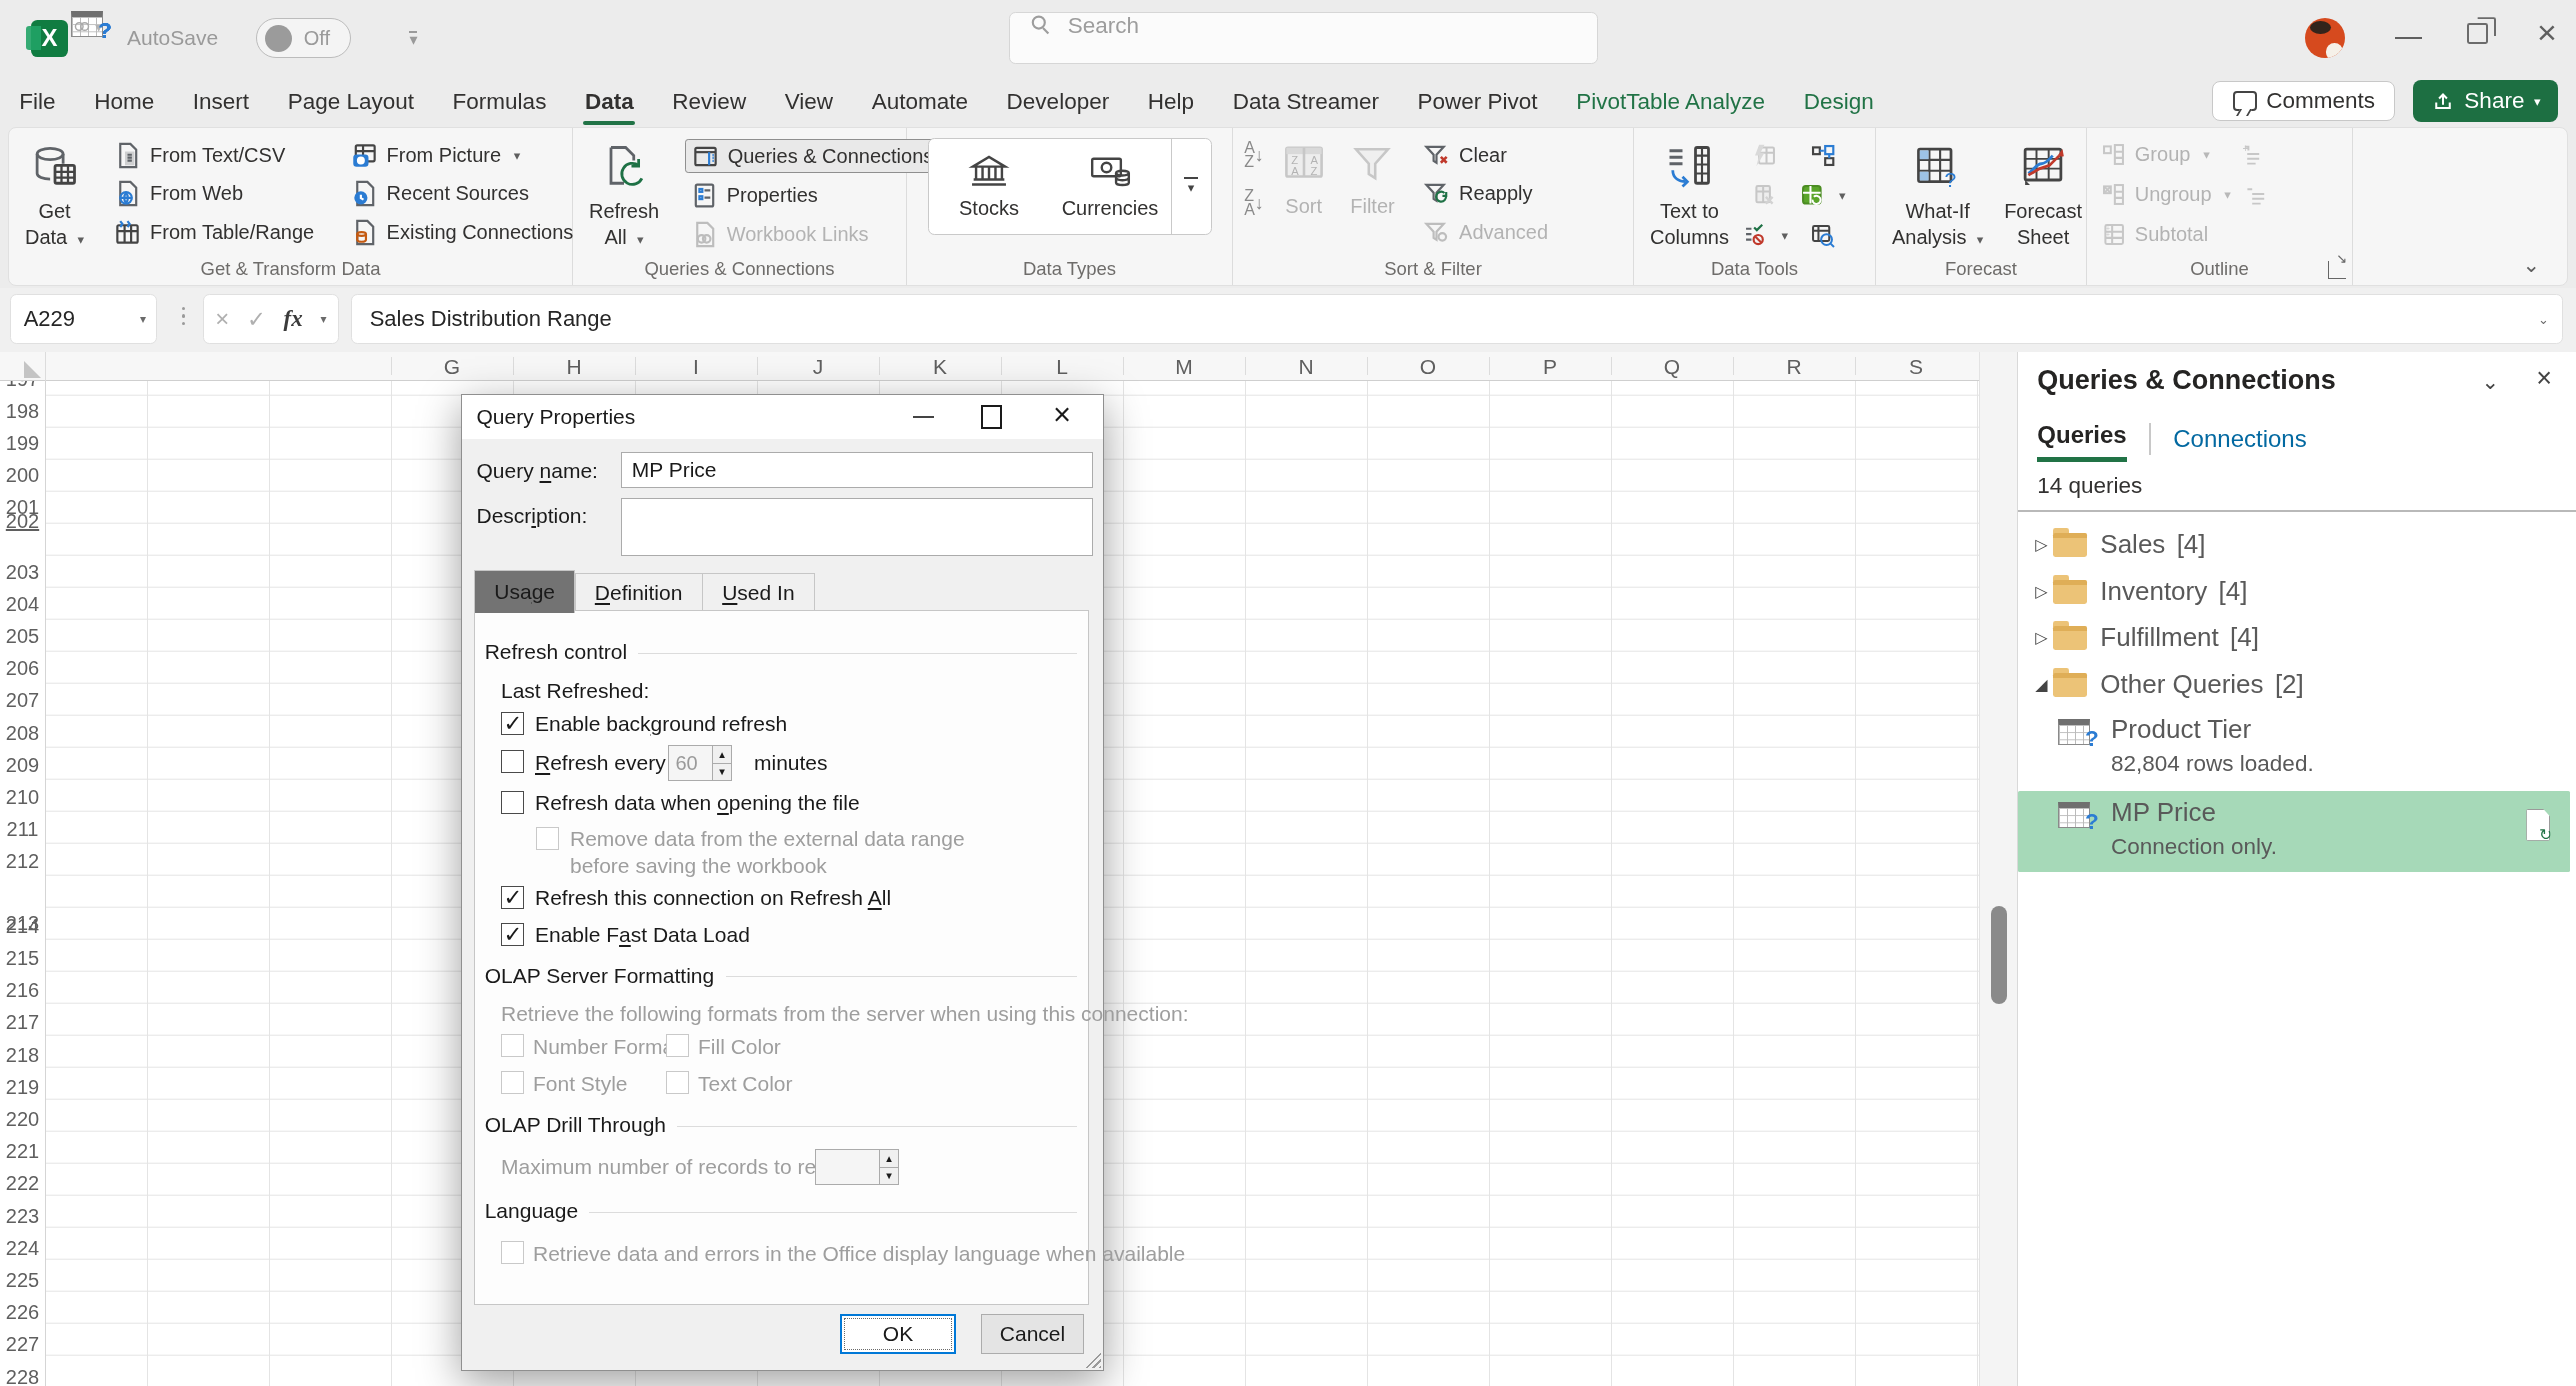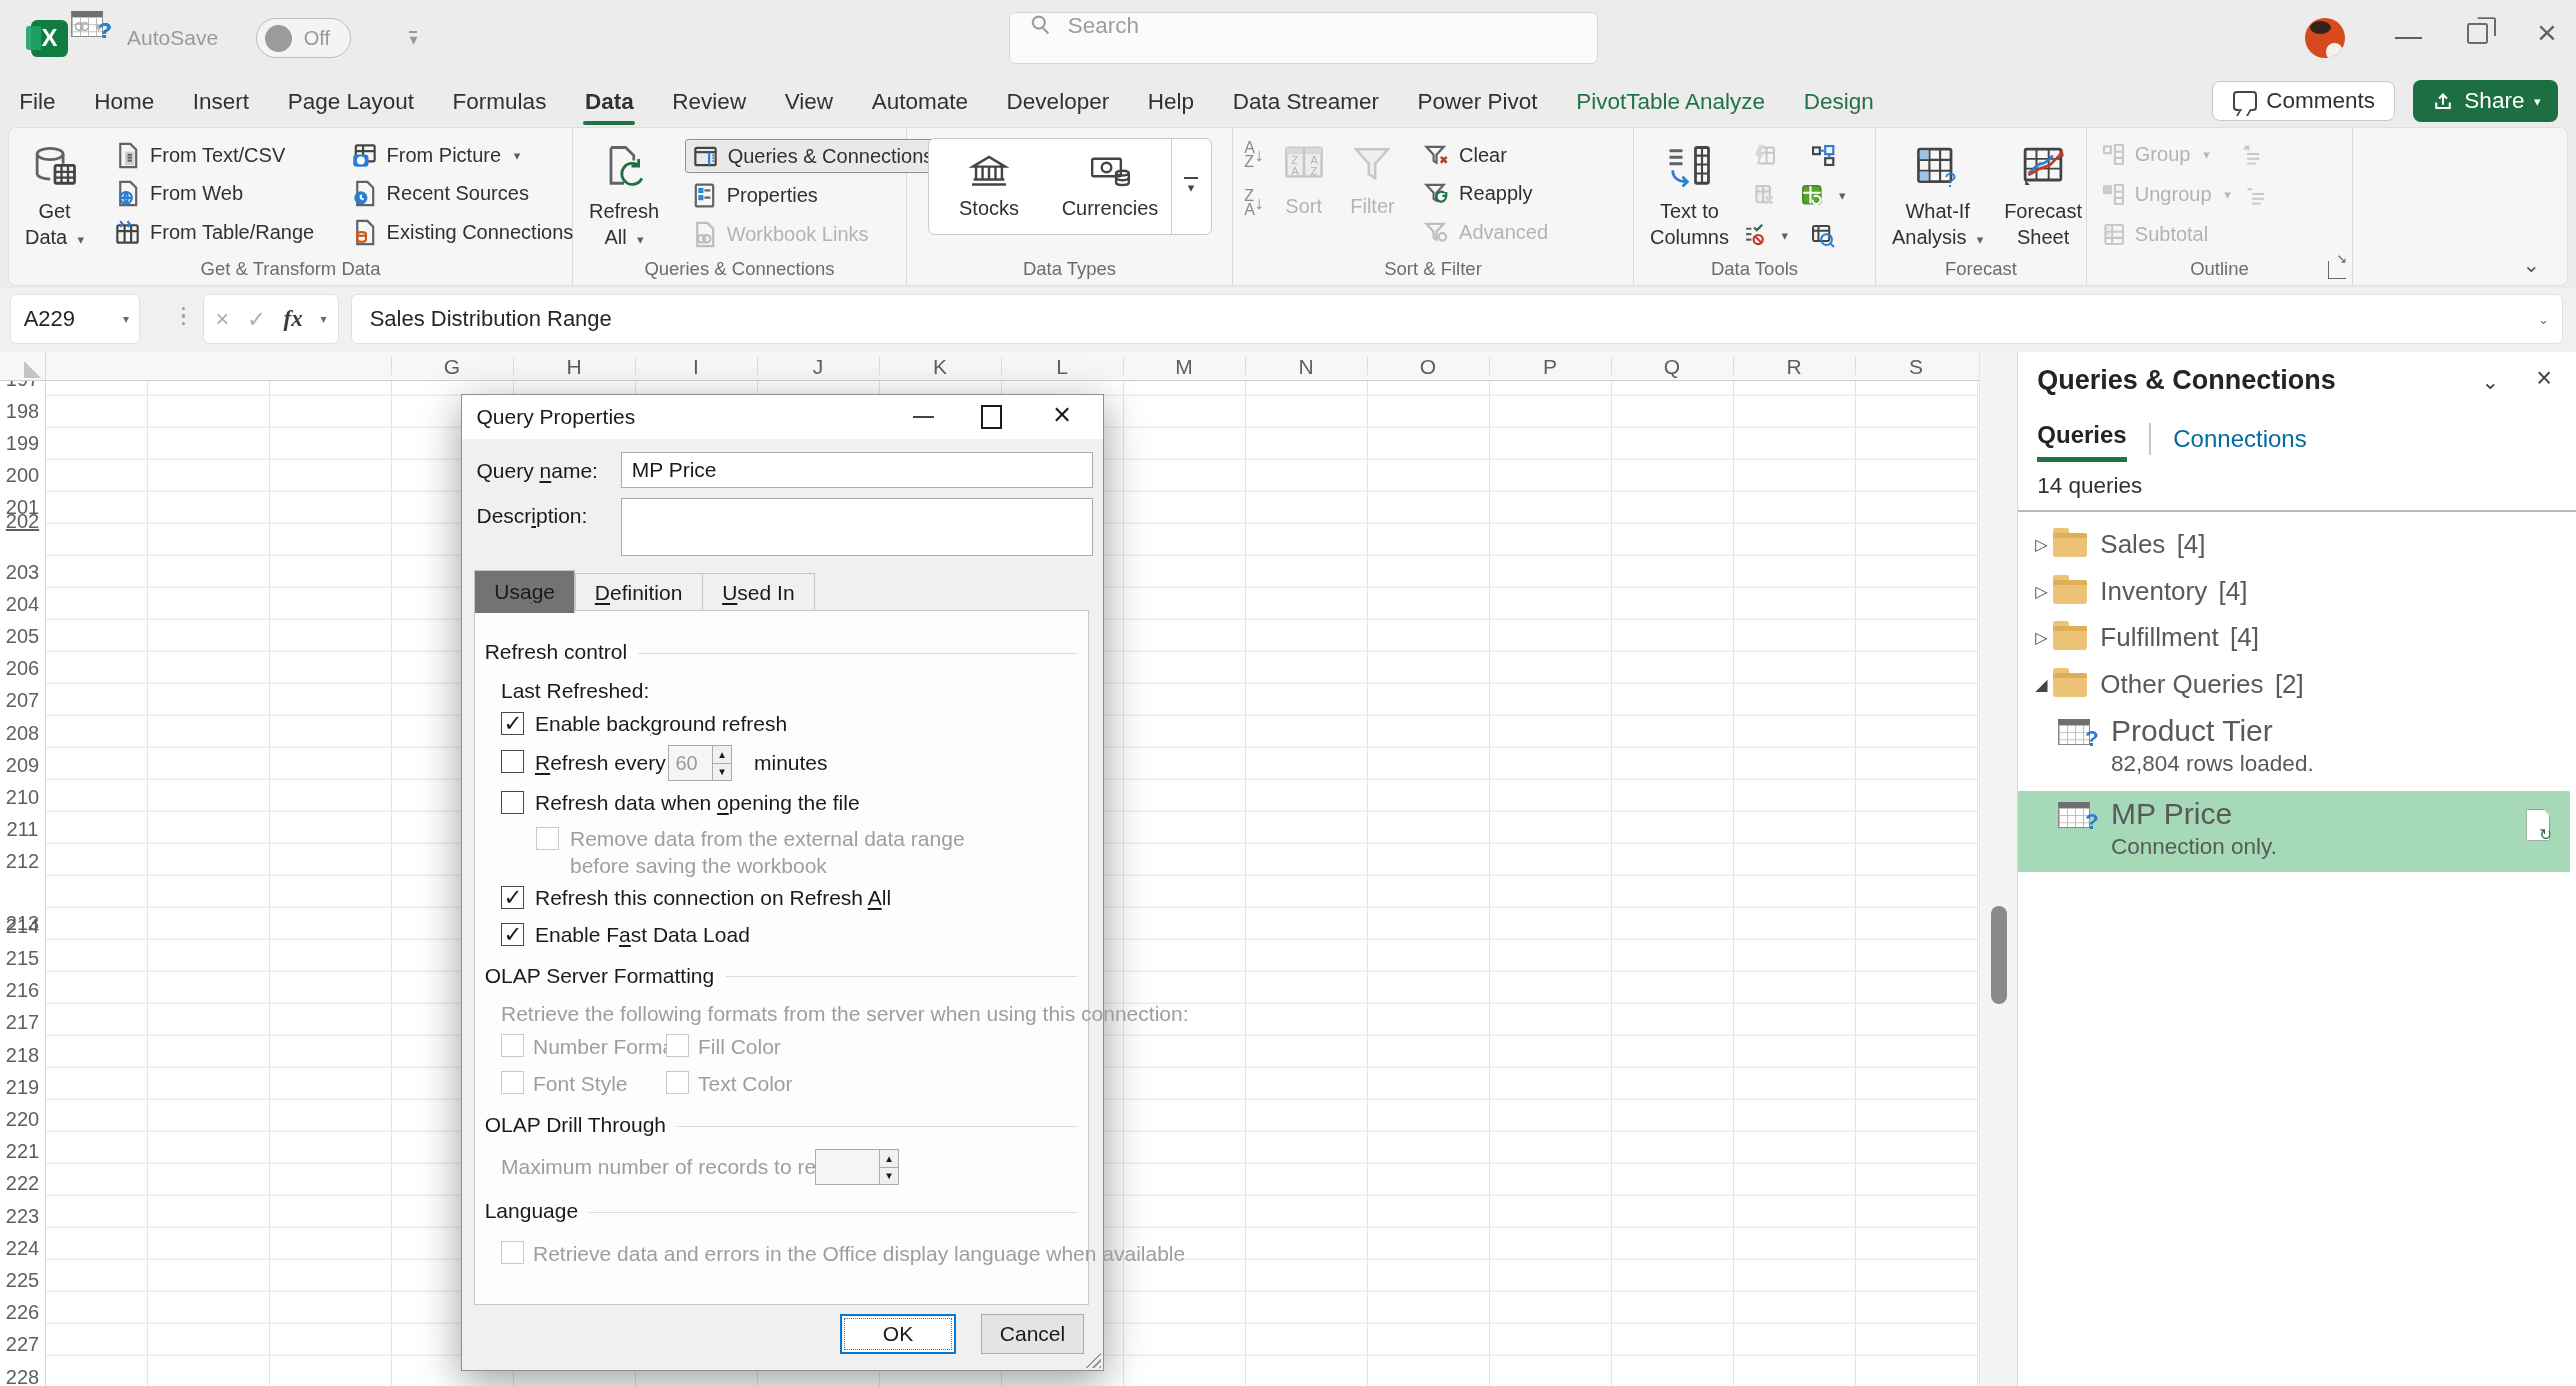--- a/index.html
+++ b/index.html
@@ -64,21 +64,21 @@
   .gmore { width:40px; border-left:1.6px solid #c9c9c9; display:flex; align-items:center; justify-content:center; flex-direction:column; color:#444; }
   .gmore .bar { width:14.5px; border-top:2.4px solid #444; margin-bottom:1.6px; }
   .azbtn { display:flex; align-items:center; font-size:16px; color:#8a8a8a; line-height:14.5px; padding:1.6px 3.2px; }
   .azbtn b { font-weight:normal; display:block; }
   .launcher { position:absolute; right:6.4px; bottom:6.4px; width:17.7px; height:17.7px; border-left:1.6px solid #666; border-bottom:1.6px solid #666; transform:rotate(0deg); }
   .launcher::after { content:"\2198"; position:absolute; right:-1.6px; top:-9.7px; font-size:13px; color:#666; }
   #ribbon-collapse { position:absolute; right:27px; bottom:8px; color:#5f5f5f; font-size:21px; }
 
   
   #fxbar { position:absolute; left:0; top:288px; width:2576px; height:64px; background:#f0f0f0; display:flex; align-items:center; }
-  #namebox { position:absolute; left:9.7px; top:6.4px; width:130px; height:50px; background:#fff; border:0.8px solid #e0e0e0; border-radius:6.4px; display:flex; align-items:center; padding:0 13px; font-size:22px; color:#262626; }
+  #namebox { position:absolute; left:9.7px; top:6.4px; width:147px; height:50px; background:#fff; border:0.8px solid #e0e0e0; border-radius:6.4px; display:flex; align-items:center; padding:0 13px; font-size:22px; color:#262626; }
   #namebox .nb-caret { position:absolute; right:9.7px; color:#6a6a6a; font-size:12px; }
   .dots { position:absolute; left:182px; top:19.3px; display:flex; flex-direction:column; gap:4px; }
   .dots i { width:3.2px; height:3.2px; border-radius:50%; background:#9a9a9a; }
   #fxbtns { position:absolute; left:203px; top:6.4px; height:50px; background:#fff; border:0.8px solid #e0e0e0; border-radius:6.4px; display:flex; align-items:center; padding:0 11.3px; gap:17.7px; }
   #fxbtns .x { color:#b0b0b0; font-size:24px; }
   #fxbtns .chk { color:#b0b0b0; font-size:22.5px; }
   #fxbtns .fx { color:#3b3b3b; font-size:23px; font-style:italic; font-family:"Liberation Serif", serif; font-weight:bold; }
   #fxbtns .fx-caret { color:#6a6a6a; font-size:12px; }
   #fxinput { position:absolute; left:351px; top:6.4px; width:2212px; height:50px; background:#fff; border:0.8px solid #e0e0e0; border-radius:6.4px; display:flex; align-items:center; padding:0 17.7px; font-size:22px; color:#262626; }
   #fxinput .expand { position:absolute; right:13px; color:#6a6a6a; font-size:13px; }
@@ -117,21 +117,21 @@
   .folder { width:34px; height:24px; background:#ECC377; border-radius:2.4px; position:relative; margin-right:13px; }
   .folder::before { content:""; position:absolute; left:0; top:-4.8px; width:16px; height:6.4px; background:#ECC377; border-radius:2.4px 2.4px 0 0; }
   .folder::after { content:""; position:absolute; left:0; top:0; width:100%; height:5.6px; background:#dfae57; border-radius:2.4px 2.4px 0 0; }
   .tname { font-size:26px; color:#595959; }
   .tcount { font-size:26px; color:#595959; margin-left:11.3px; }
   .qrow { position:absolute; left:16px; right:16px; height:81px; border-radius:1.6px; }
   .qrow.selected { background:#A6D9B8; left:16px; right:6.4px; }
   .qicon { position:absolute; left:40px; top:11.3px; width:32px; height:26px; background:#fff; border:1.6px solid #8a8a8a; border-top:6.4px solid #6f6f6f;
     background-image:linear-gradient(90deg,#bbb 0.8px,transparent 0.8px),linear-gradient(#bbb 0.8px,transparent 0.8px); background-size:8px 7.2px; }
   .qicon::after { content:"?"; position:absolute; right:-9.7px; bottom:-8px; color:#2b7cd3; font-weight:bold; font-size:22.5px; }
-  .qname { position:absolute; left:93px; top:6.4px; font-size:30px; color:#595959; }
+  .qname { position:absolute; left:93px; top:6.4px; font-size:26px; color:#595959; }
   .qstatus { position:absolute; left:93px; top:43px; font-size:22.5px; color:#595959; }
   .qdoc { position:absolute; right:19.3px; top:17.7px; width:24px; height:32px; background:#fff; border:1.6px solid #9a9a9a; border-radius:1.6px;
     clip-path:polygon(0 0,70% 0,100% 25%,100% 100%,0 100%); }
   .qdoc::after { content:"\21BB"; position:absolute; right:-3.2px; bottom:-4.8px; color:#217346; font-size:16px; }
 
   
   #dlg { position:absolute; left:461px; top:394px; width:643px; height:977px; background:#f0f0f0; border:0.8px solid #8f8f8f; box-shadow:0 11.3px 40px rgba(0,0,0,.38); }
   #dlg-titlebar { position:absolute; left:0; top:0; right:0; height:44px; background:#fff; display:flex; align-items:center; }
   #dlg-title { font-size:21px; color:#1a1a1a; margin-left:14.5px; }
   .dlg-min { position:absolute; left:451px; top:21px; width:21px; border-bottom:2.4px solid #444; }

